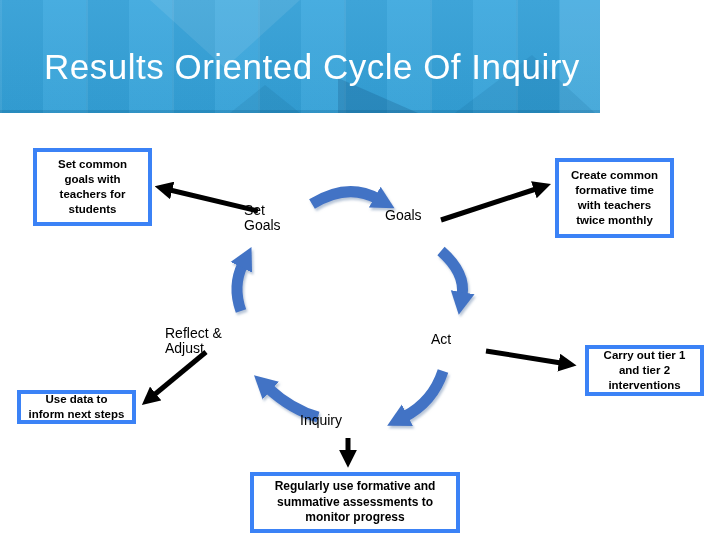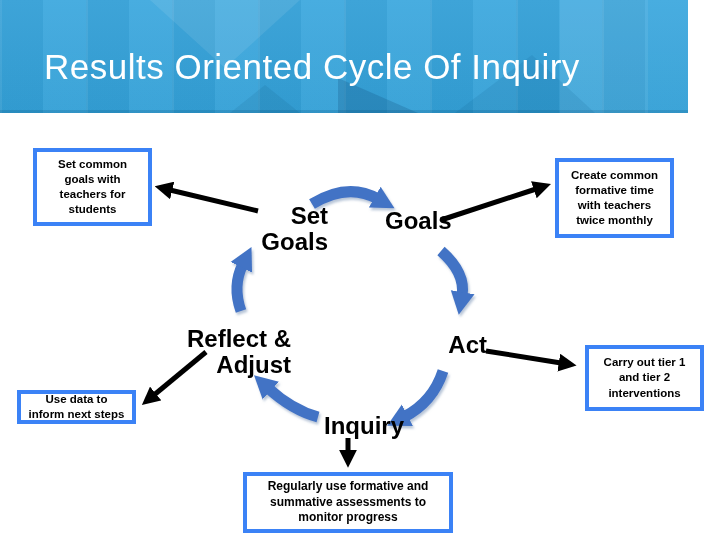--- a/index.html
+++ b/index.html
@@ -1,21 +1,21 @@
 <!DOCTYPE html>
 <html><head>
 <meta charset="utf-8">
 <style>
   html,body{margin:0;padding:0;}
   body{width:720px;height:540px;overflow:hidden;background:#fff;
        font-family:"Liberation Sans", sans-serif;}
   .slide{position:relative;width:720px;height:540px;background:#ffffff;overflow:hidden;}
 
   
-  .header{position:absolute;left:0;top:0;width:688px;height:113px;
+  .header{position:absolute;left:0;top:0;width:600px;height:113px;
           background:
             repeating-linear-gradient(90deg, rgba(255,255,255,0.07) 0 2px, rgba(255,255,255,0) 2px 86px),
             repeating-linear-gradient(90deg, rgba(0,50,85,0.05) 0 43px, rgba(255,255,255,0.04) 43px 86px),
             linear-gradient(#41aadf, #34a0d6);
           box-shadow: inset 0 -3px 0 rgba(0,70,110,0.18);}
   .tri{position:absolute;pointer-events:none;}
   .tri-a{left:455px;top:55px;width:140px;height:58px;background:rgba(12,84,130,0.12);
          clip-path:polygon(55% 0, 0 100%, 100% 100%);}
   .tri-b{left:338px;top:78px;width:80px;height:35px;background:rgba(8,60,105,0.20);
          clip-path:polygon(0 0, 100% 100%, 0 100%);}
@@ -23,38 +23,38 @@
          clip-path:polygon(50% 100%, 0 0, 100% 0);}
   .tri-d{left:560px;top:0;width:88px;height:113px;background:rgba(255,255,255,0.07);}
   .tri-e{left:230px;top:85px;width:70px;height:28px;background:rgba(10,70,110,0.10);
          clip-path:polygon(50% 0, 0 100%, 100% 100%);}
   .title{position:absolute;left:44px;top:47px;color:#ffffff;font-size:35px;
          letter-spacing:0.5px;white-space:nowrap;}
 
   
   .diagram-svg{position:absolute;left:0;top:0;width:720px;height:540px;pointer-events:none;}
 
-  .cycle-label{position:absolute;color:#000;font-weight:bold;font-size:24px;
-               line-height:1.08;text-align:right;white-space:pre-line;}
+  .cycle-label{position:absolute;color:#000;font-weight:normal;font-size:14px;
+               line-height:1.08;text-align:left;white-space:pre-line;}
   #label-set-goals{left:244px;top:203px;width:84px;}
   #label-plan{left:385px;top:208px;width:64px;}
   #label-act{left:431px;top:332px;width:56px;}
   #label-assess{left:300px;top:413px;width:104px;}
   #label-reflect-adjust{left:165px;top:326px;width:126px;}
 
   
   .callout{position:absolute;background:#ffffff;border:4px solid #3b82f6;
            display:flex;align-items:center;justify-content:center;
            text-align:center;font-weight:bold;color:#000;
            font-size:11.5px;line-height:1.32;white-space:pre-line;box-sizing:border-box;}
   #callout-set-common{left:33px;top:148px;width:119px;height:78px;}
   #callout-create-common{left:555px;top:158px;width:119px;height:80px;}
-  #callout-carry-out{left:585px;top:345px;width:119px;height:66px;}
+  #callout-carry-out{left:585px;top:345px;width:119px;height:51px;}
   #callout-use-data{left:17px;top:390px;width:119px;height:34px;}
-  #callout-assessments{left:243px;top:472px;width:210px;height:61px;font-size:12px;}
+  #callout-assessments{left:250px;top:472px;width:210px;height:61px;font-size:12px;}
 </style>
 </head>
 <body>
 
 <div class="slide">
 
   <div class="header">
     <div class="tri tri-c"></div>
     <div class="tri tri-d"></div>
     <div class="tri tri-a"></div>

